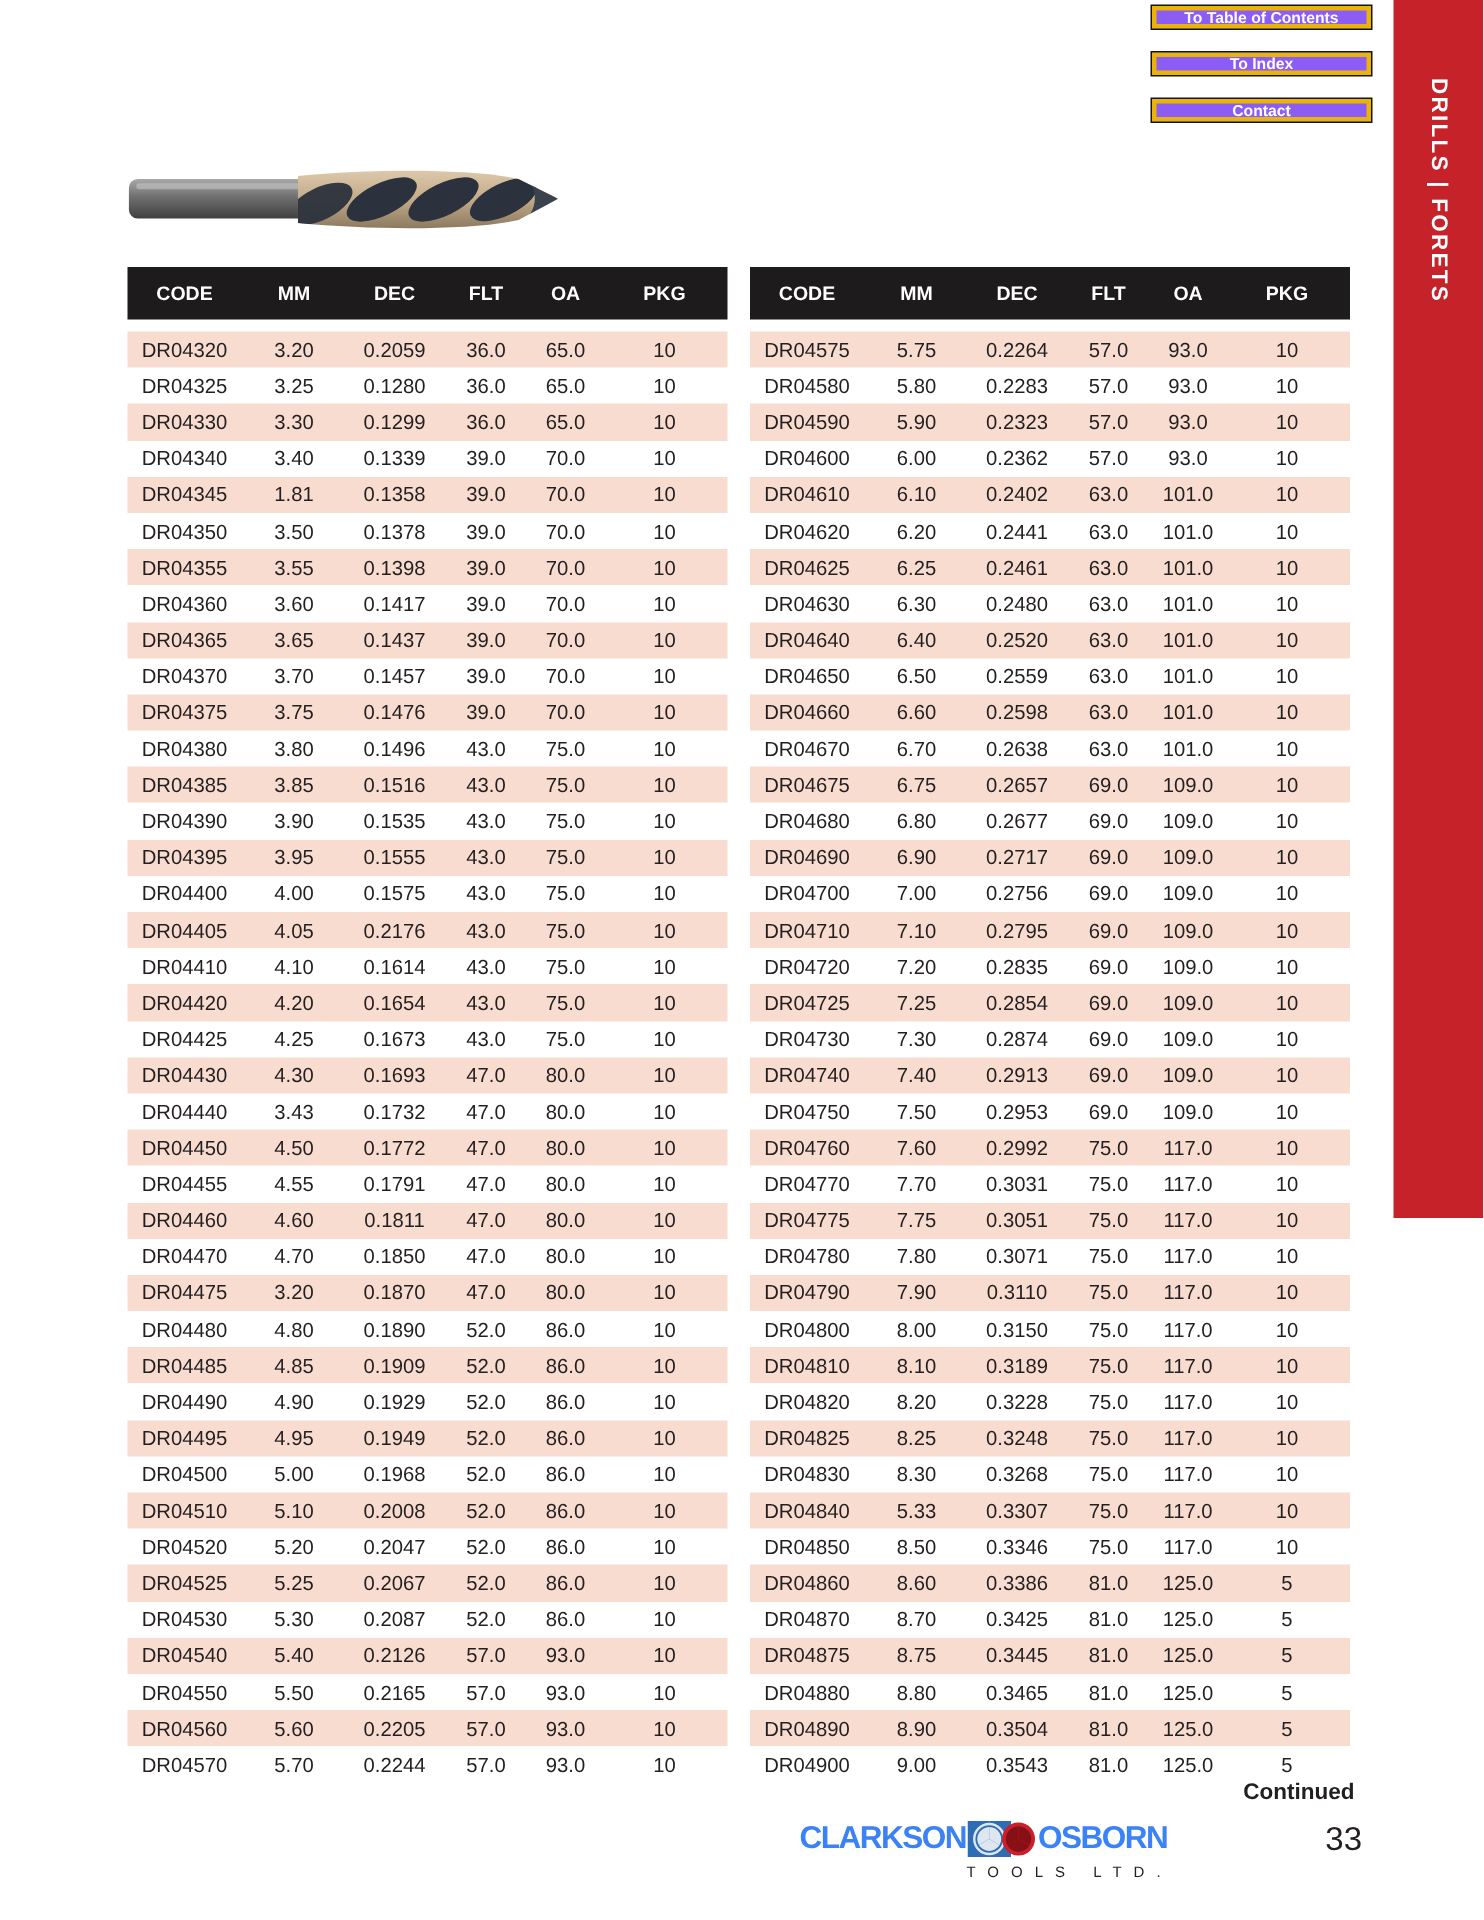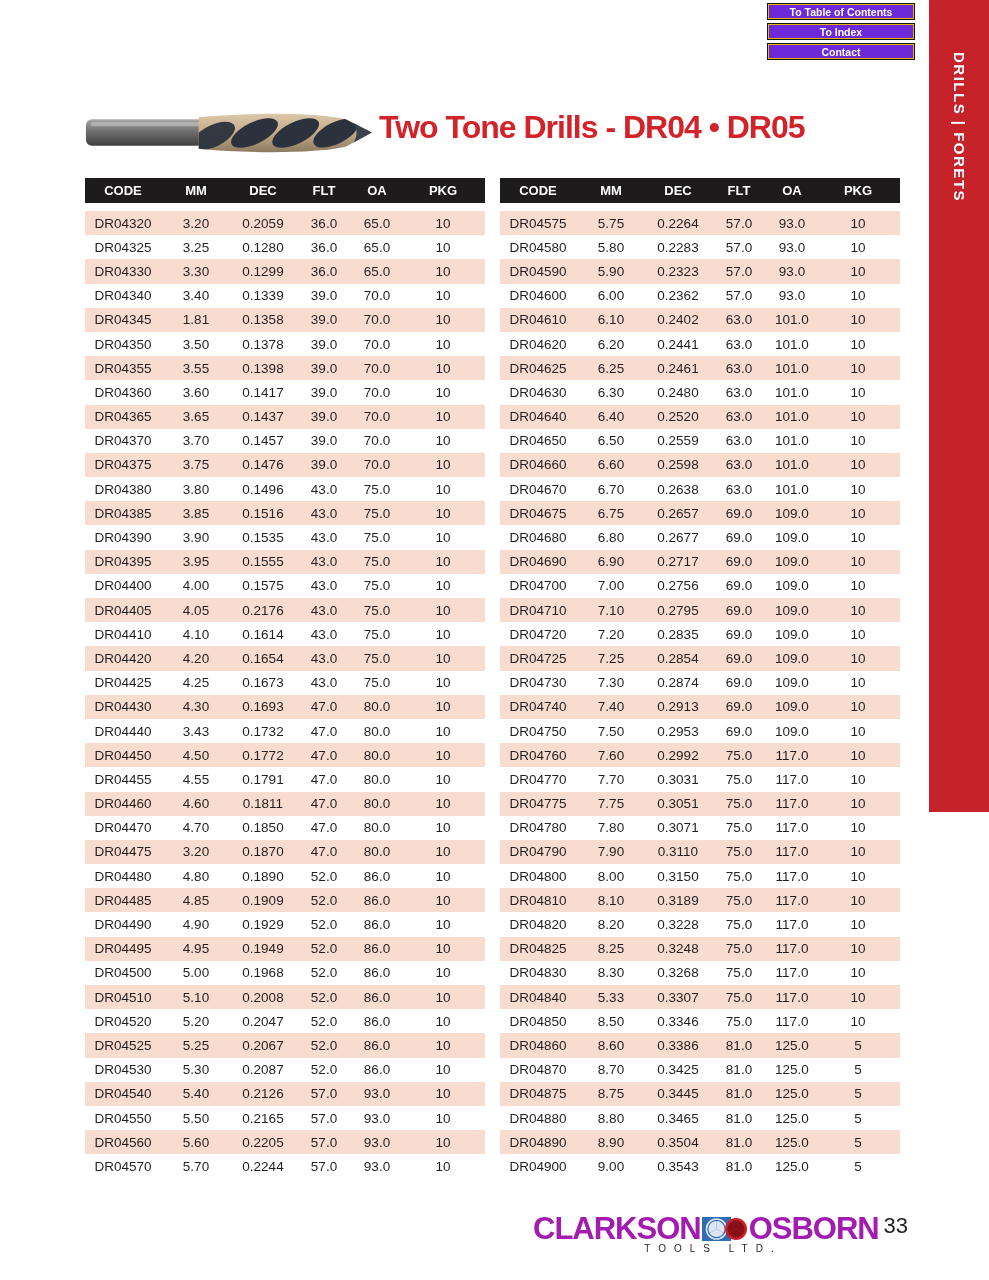--- a/index.html
+++ b/index.html
@@ -1,52 +1,52 @@
 <!DOCTYPE html>
 <html style="--stripe: #f8dcd0; --red: #d2232a; --red2: #c5222a;"><head>
 <meta charset="utf-8">
 <style>
   html,body{margin:0;padding:0;background:#fff;}
   .page{position:relative;width:989px;height:1280px;background:#fff;overflow:hidden;
         font-family:"Liberation Sans", sans-serif;color:#231f20;}
 
   
   .nav{position:absolute;top:4px;left:768px;width:146px;}
-  .navbtn{box-sizing:border-box;width:146px;height:15px;margin-bottom:5px;
-          background:#6d28d9;border:1px solid #eab308;outline:1px solid #141414;
+  .navbtn{box-sizing:border-box;width:146px;height:15px;margin-bottom:16px;
+          background:#8b5cf6;border:3px solid #eab308;outline:1px solid #141414;
           color:#fff;font-size:10.5px;font-weight:bold;
           display:flex;align-items:center;justify-content:center;cursor:pointer;}
 
   
   .sidebar{position:absolute;top:0;left:929px;width:60px;height:812px;background:var(--red2);}
   .sidebar-text{position:absolute;top:52px;left:50%;transform:translateX(-50%);
                 writing-mode:vertical-rl;color:#fff;font-weight:bold;font-size:15px;
                 letter-spacing:1.5px;white-space:nowrap;}
 
   
   .drill{position:absolute;left:83px;top:104px;width:294px;height:58px;}
   .title{position:absolute;left:379px;top:109px;margin:0;color:var(--red);
          font-size:32px;font-weight:bold;letter-spacing:-1px;white-space:nowrap;}
 
   
   .table{position:absolute;top:178px;width:400px;}
   .table-left{left:85px;}
   .table-right{left:500px;}
   .thead,.row{display:grid;grid-template-columns:19% 17.5% 16% 14.5% 12% 21%;}
-  .thead{background:#1d1b1b;color:#fff;height:25px;align-items:center;
+  .thead{background:#1d1b1b;color:#fff;height:35px;align-items:center;
          font-size:13px;font-weight:bold;margin-bottom:8px;}
   .row{height:24.2px;align-items:center;font-size:13.5px;}
   .row:nth-child(odd){background:var(--stripe);}
   .cell{text-align:center;overflow:hidden;white-space:nowrap;}
 
   
   .continued{position:absolute;top:1186px;left:500px;width:403px;text-align:right;
              font-weight:bold;font-size:15px;}
   .brand{position:absolute;top:1211px;left:533px;display:flex;align-items:center;}
-  .brand-word{font-size:31px;font-weight:bold;letter-spacing:-1px;color:#a21caf;}
+  .brand-word{font-size:21px;font-weight:bold;letter-spacing:-1px;color:#3b82f6;}
   .brand-icon{display:inline-flex;margin:0 1px;}
   .brand-sub{position:absolute;top:1243px;left:553px;width:320px;text-align:center;
              font-size:10px;letter-spacing:8px;color:#231f20;}
   .page-num{position:absolute;top:1213px;left:876px;width:32px;font-size:22px;
             font-weight:normal;text-align:right;}
 </style>
 </head>
 <body>
 
 <div class="page">
@@ -84,21 +84,20 @@
       <g clip-path="url(#fluteClip)" fill="#2b323d">
         <ellipse cx="133" cy="32" rx="24" ry="11" transform="rotate(-26 133 32)" opacity="0.95"></ellipse>
         <ellipse cx="175" cy="29" rx="26" ry="11" transform="rotate(-26 175 29)"></ellipse>
         <ellipse cx="217" cy="29" rx="26" ry="11" transform="rotate(-26 217 29)"></ellipse>
         <ellipse cx="258" cy="29" rx="25" ry="11" transform="rotate(-26 258 29)"></ellipse>
         <path d="M272,14 L295,28.5 L272,43 C281,37 282,20 272,14 Z" fill="#3a424e"></path>
       </g>
     </svg>
   </div>
 
-  <h1 class="title">Two Tone Drills - DR04 • DR05</h1>
 
   <div class="table table-left">
     <div class="thead">
         <span class="cell">CODE</span>
         <span class="cell">MM</span>
         <span class="cell">DEC</span>
         <span class="cell">FLT</span>
         <span class="cell">OA</span>
         <span class="cell">PKG</span>
       </div>
@@ -752,20 +751,21 @@
           <span class="cell">DR04900</span>
           <span class="cell">9.00</span>
           <span class="cell">0.3543</span>
           <span class="cell">81.0</span>
           <span class="cell">125.0</span>
           <span class="cell">5</span>
         </div>
       </div>
   </div>
 
+  <div class="continued">Continued</div>
 
   <div class="brand">
     <span class="brand-word">CLARKSON</span>
     <span class="brand-icon">
       <svg width="46" height="30" viewBox="0 0 46 30">
         <rect x="0" y="3" width="29" height="24" fill="#2e6db4"></rect>
         <g transform="translate(14.5,15)">
           <circle r="10" fill="none" stroke="#dde6f1" stroke-width="1.6"></circle>
           <g fill="#dde6f1">
             <path d="M0,-8 A8,8 0 0 1 6.9,4 L0,0 Z"></path>

